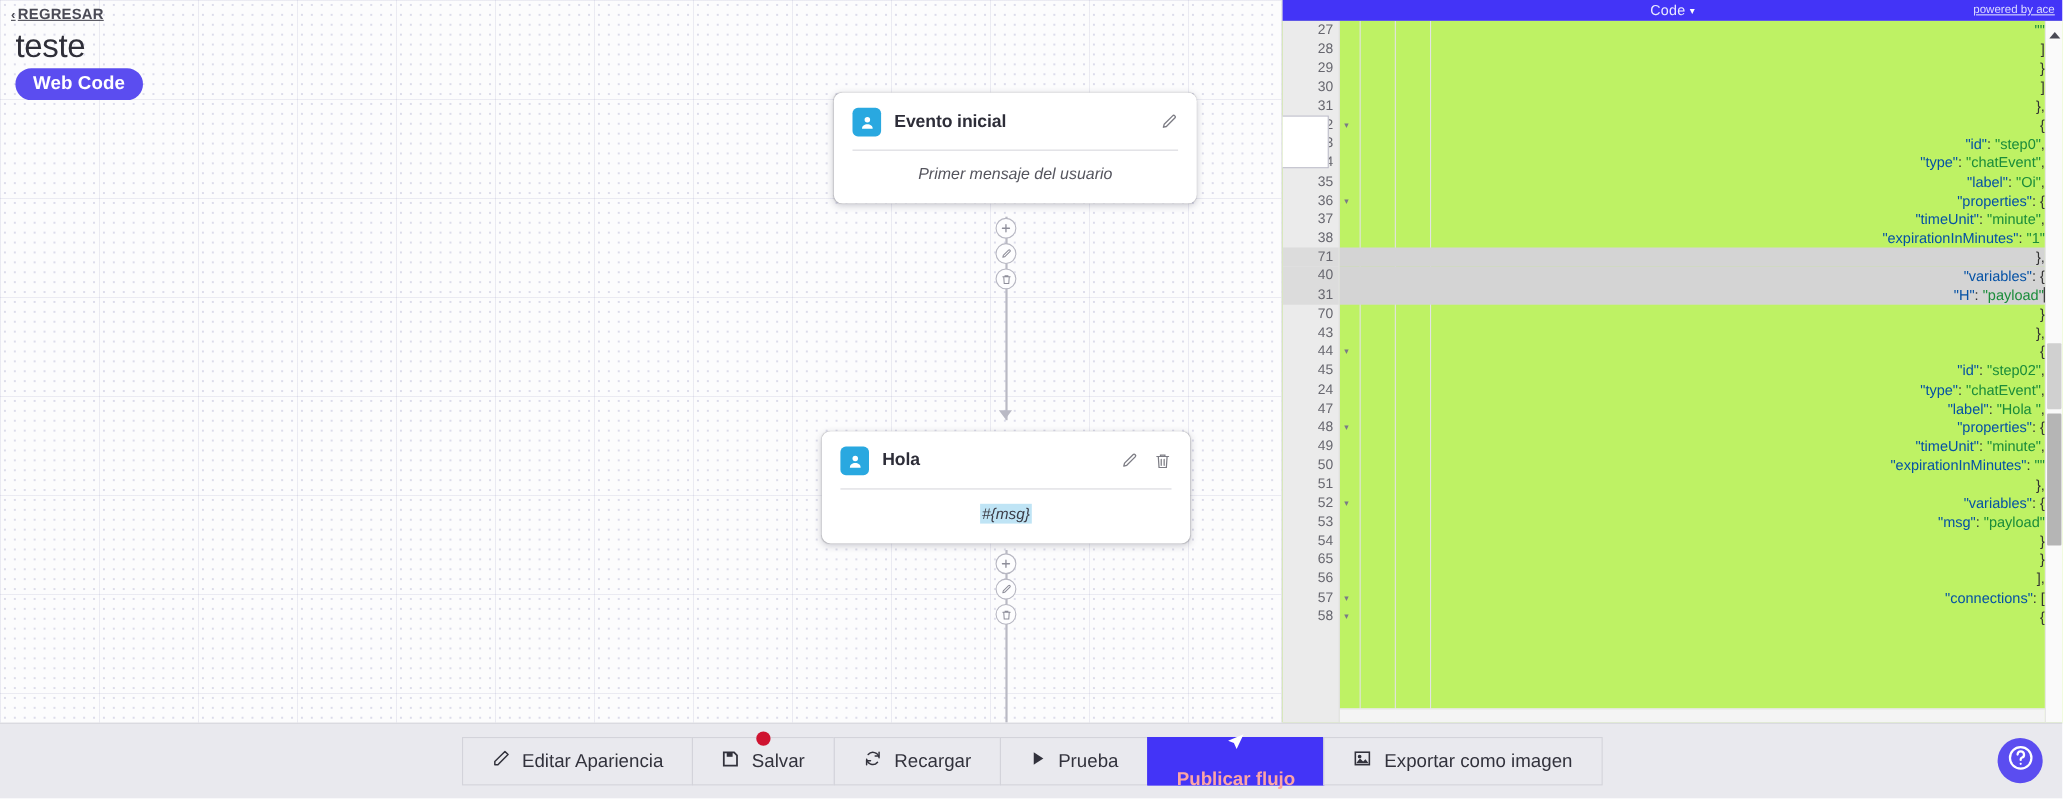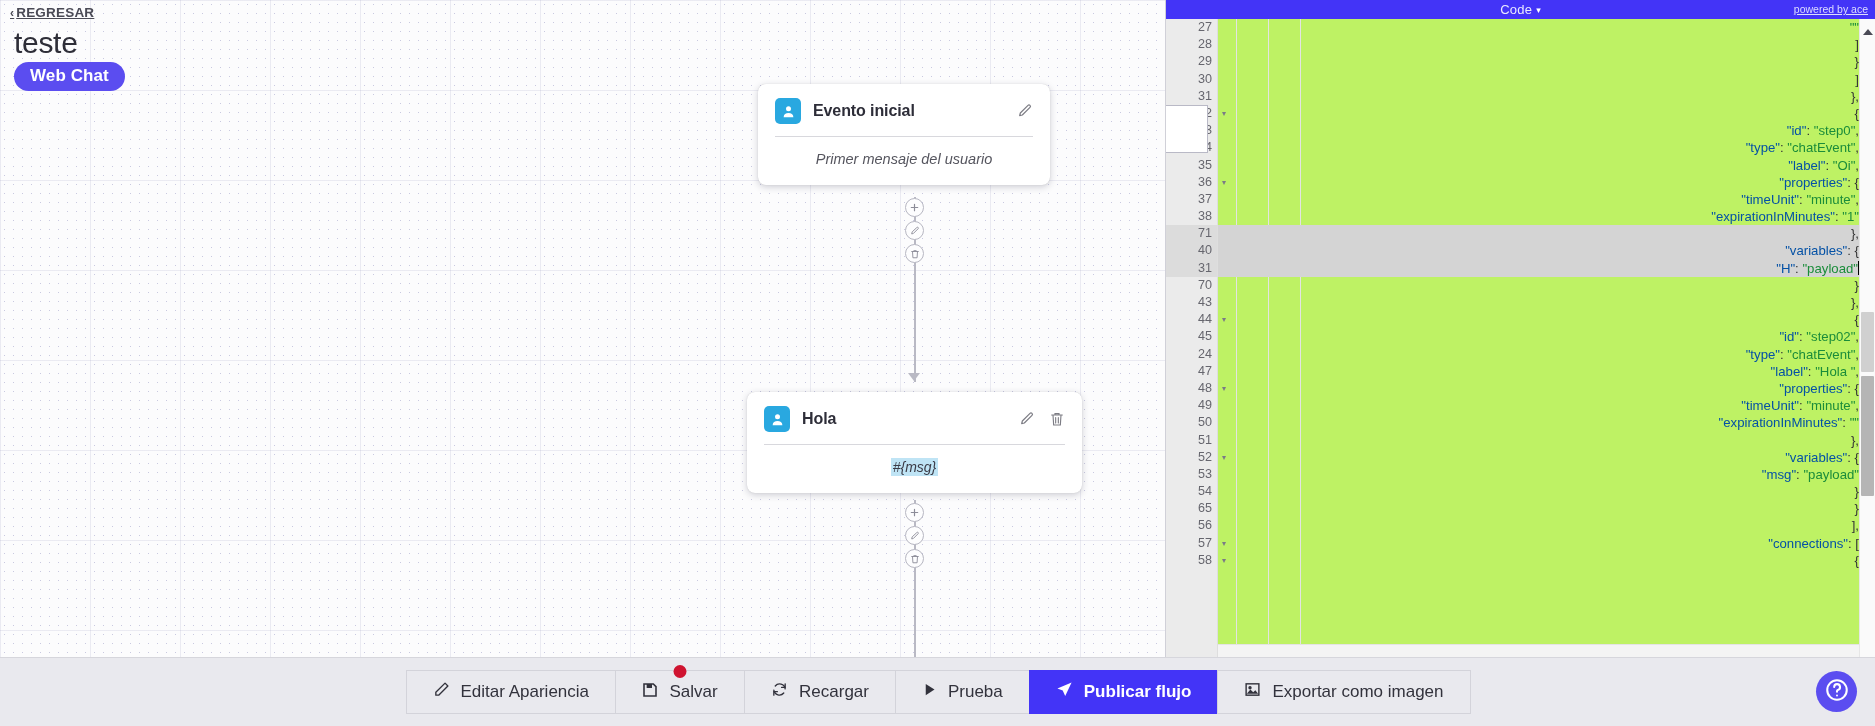--- a/index.html
+++ b/index.html
@@ -202,22 +202,23 @@
   .tbtn {
     position: relative;
     height: 44px; min-width: 130px;
     background: #e9e9ee; border: 1px solid #d3d3da;
     display: flex; align-items: center; justify-content: center;
     gap: 11px; padding: 0 26px; cursor: pointer;
     font-size: 17px; color: #32323c;
     margin-right: -1px;
   }
   .tbtn.primary {
-    background: #4334f7; border-color: #4334f7; color: #ffffff;
+    background: #4334f7; border-color: #4334f7; color: #fca5a5;
     font-weight: bold;
+    flex-direction: column;
   }
   .tbtn .badge-dot {
     position: absolute; top: -6px; left: 50%; transform: translateX(-50%);
     width: 13px; height: 13px; border-radius: 50%;
     background: #cf1330;
   }
   .help-fab {
     position: absolute; right: 18px; bottom: 14px;
     width: 41px; height: 41px; border-radius: 50%;
     background: #5b4df0; color: #fff;
@@ -232,23 +233,23 @@
 
   <div id="canvas">
 
     <div class="back-link">
       <span class="back-chevron">‹</span>
       <span>REGRESAR</span>
     </div>
 
     <div class="flow-title">teste</div>
 
-    <div class="channel-badge">Web Chat</div>
-
-    <div class="node" style="left:758px; top:84px; width:292px;">
+    <div class="channel-badge">Web Code</div>
+
+    <div class="node" style="left:758px; top:84px; width:330px;">
       <div class="node-head">
         <div class="node-avatar">
           <svg width="15" height="15" viewBox="0 0 24 24" fill="#fff">
               <circle cx="12" cy="7.6" r="4"></circle>
               <path d="M4.2 21c0-4.3 3.5-6.6 7.8-6.6s7.8 2.3 7.8 6.6z"></path>
             </svg>
         </div>
         <div class="node-title">Evento inicial</div>
         <div class="node-actions">
           <span class="icon-btn">

